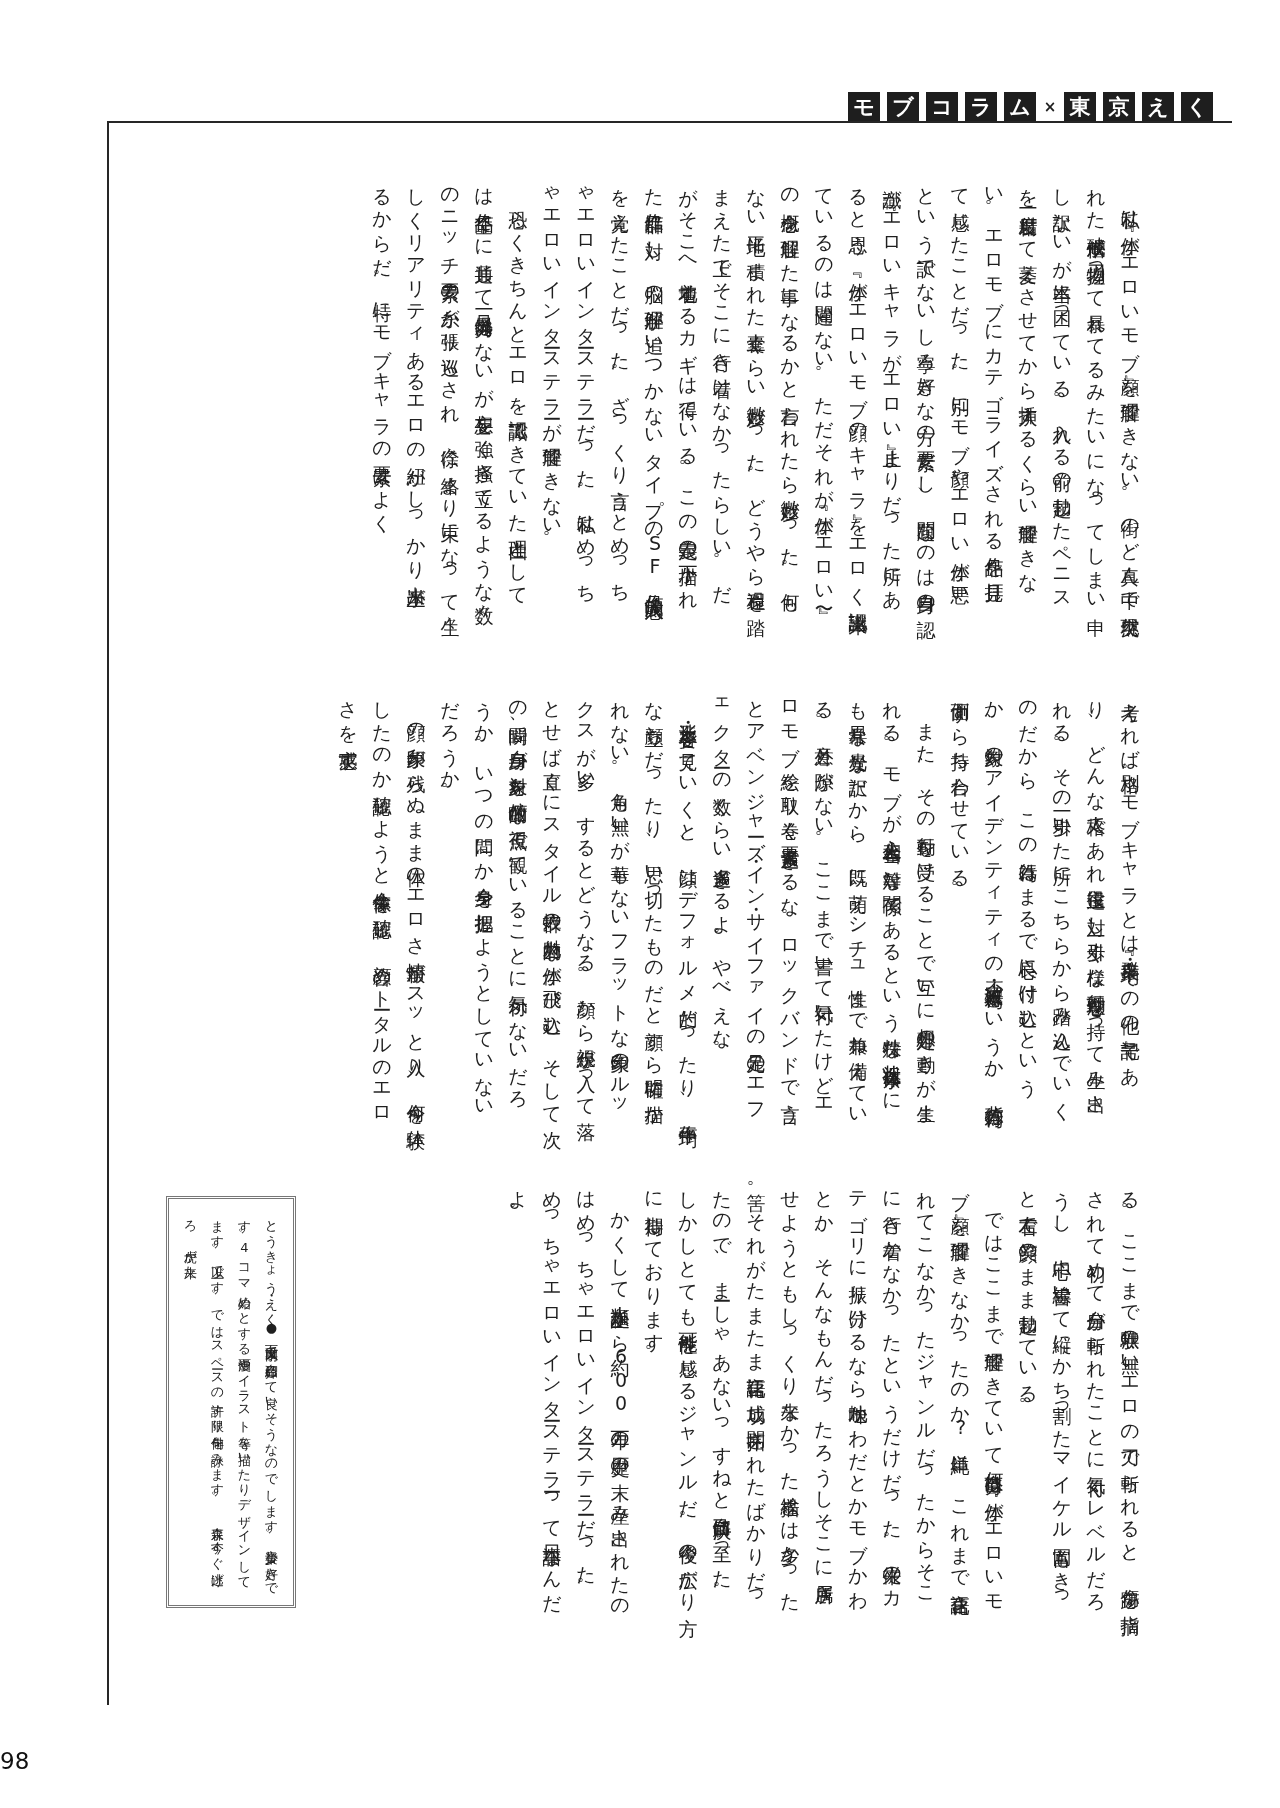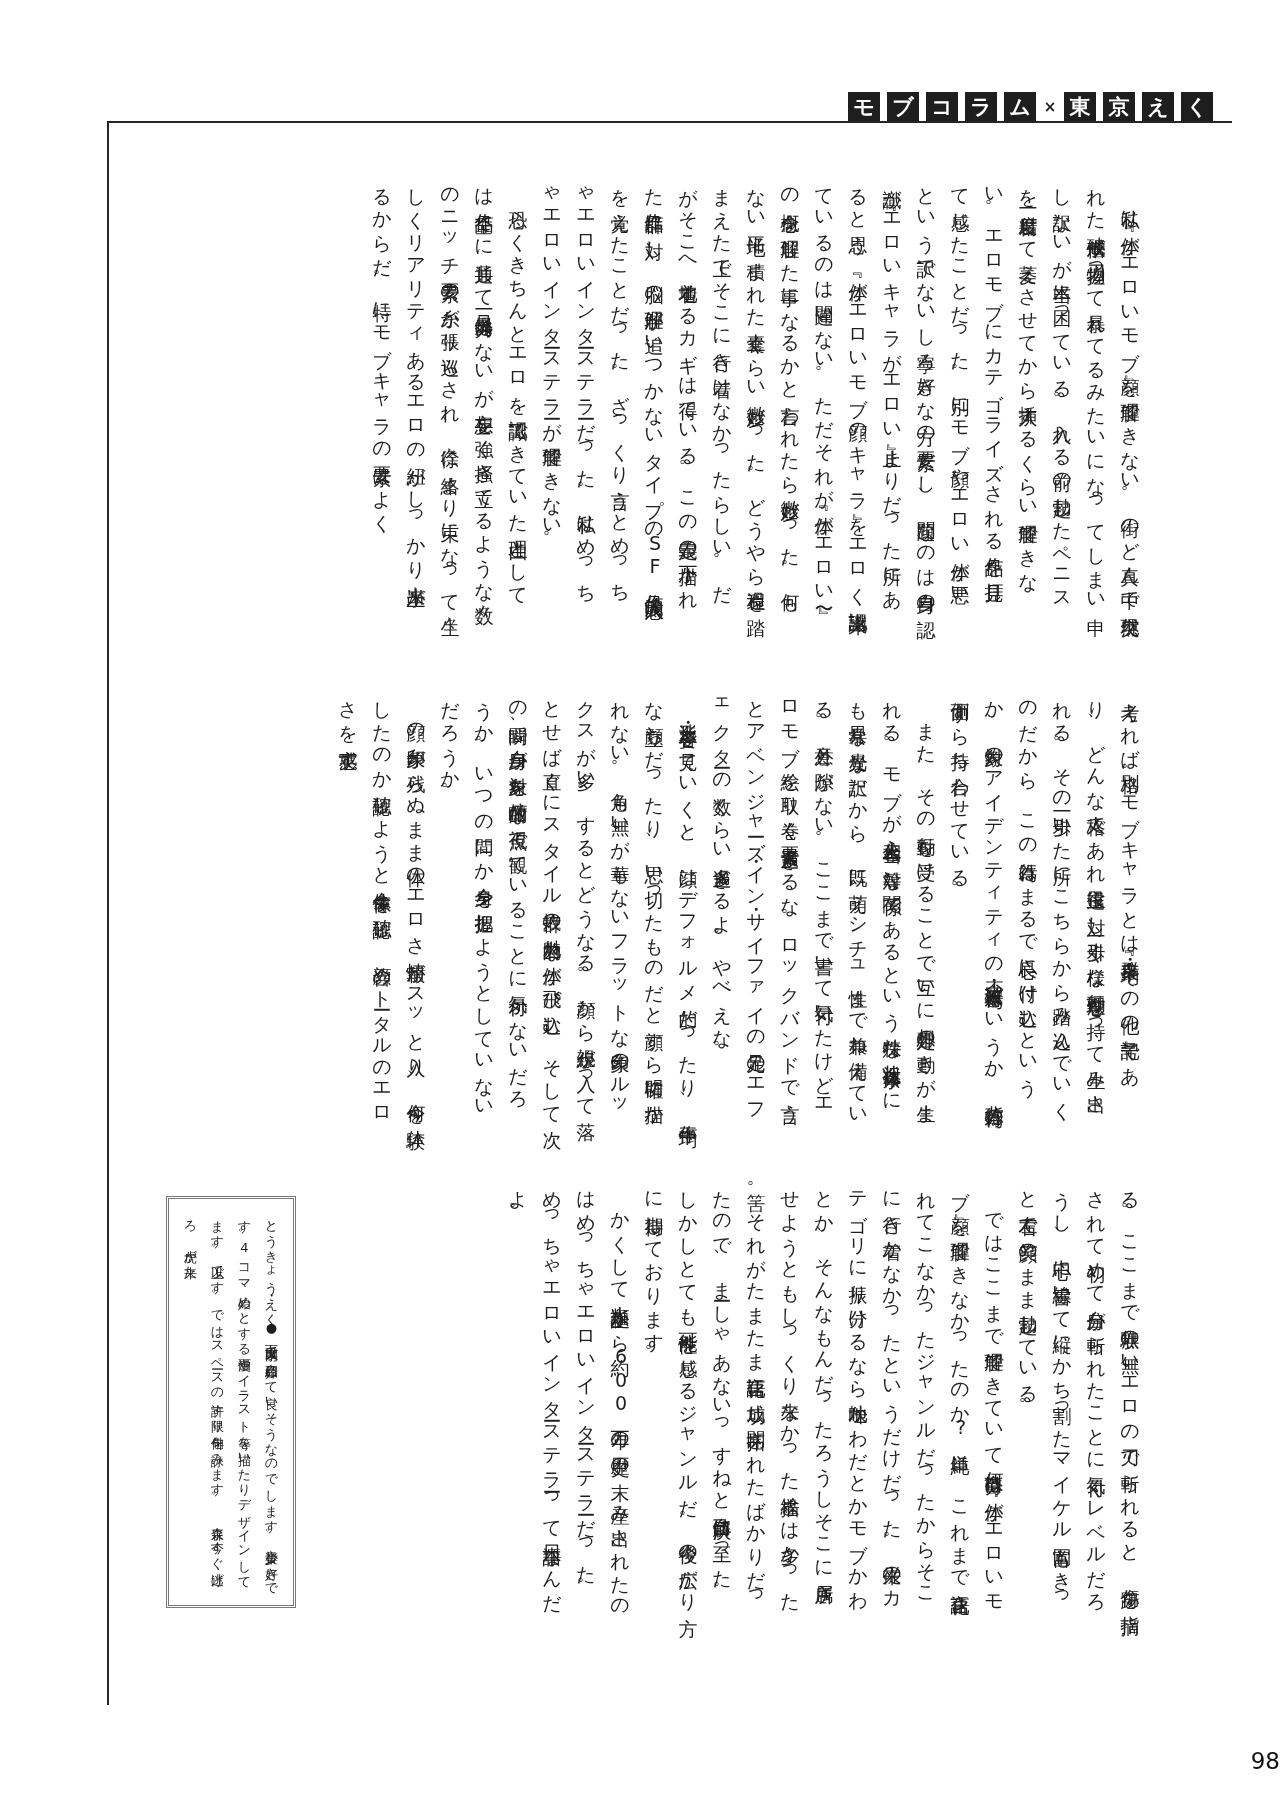--- a/index.html
+++ b/index.html
@@ -99,21 +99,21 @@
     line-height: 27px;
     overflow: hidden;
   }
 
   
   .page-number {
     position: absolute;
     top: 1748px;
     left: 0;
     width: 100%;
-    text-align: right;
+    text-align: left;
     font-size: 23px;
     color: #111111;
   }
 </style>
 </head>
 <body>
 
 <div class="page">
 
   <div class="badge">

